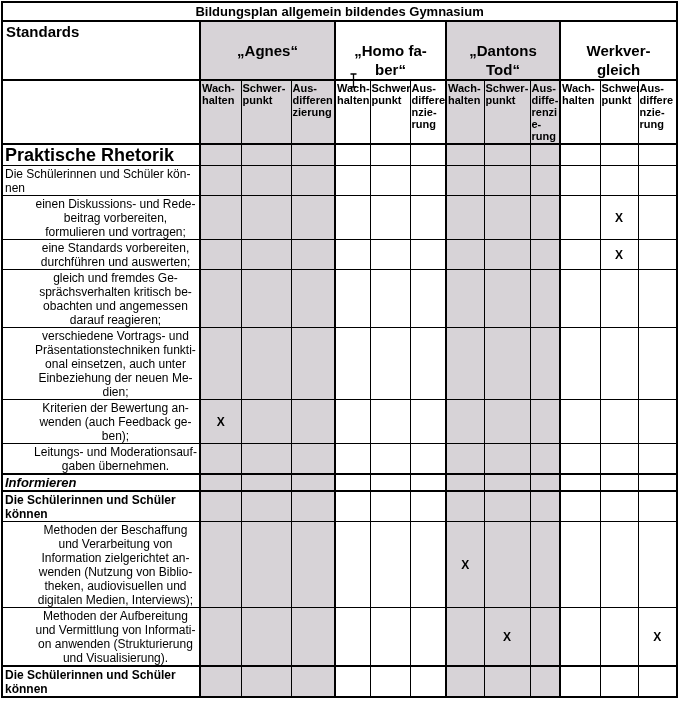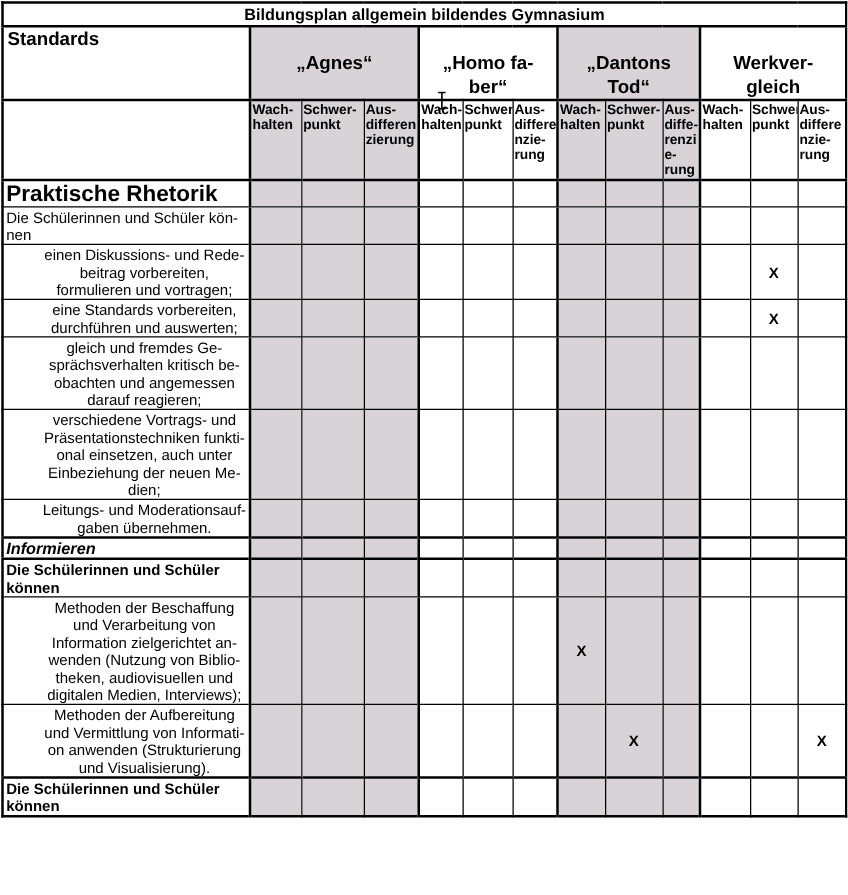--- a/index.html
+++ b/index.html
@@ -271,20 +271,37 @@
           <td class="mark-cell"></td>
           <td class="mark-cell"></td>
           <td class="mark-cell shaded group-start"></td>
           <td class="mark-cell shaded"></td>
           <td class="mark-cell shaded"></td>
           <td class="mark-cell group-start"></td>
           <td class="mark-cell"></td>
           <td class="mark-cell"></td>
         </tr>
         <tr>
+          <td class="label-cell  indent">Kriterien der Bewertung an-
+wenden (auch Feedback ge-
+ben);</td>
+          <td class="mark-cell shaded group-start">X</td>
+          <td class="mark-cell shaded"></td>
+          <td class="mark-cell shaded"></td>
+          <td class="mark-cell group-start"></td>
+          <td class="mark-cell"></td>
+          <td class="mark-cell"></td>
+          <td class="mark-cell shaded group-start"></td>
+          <td class="mark-cell shaded"></td>
+          <td class="mark-cell shaded"></td>
+          <td class="mark-cell group-start"></td>
+          <td class="mark-cell"></td>
+          <td class="mark-cell"></td>
+        </tr>
+        <tr>
           <td class="label-cell  indent">Leitungs- und Moderationsauf-
 gaben übernehmen.</td>
           <td class="mark-cell shaded group-start"></td>
           <td class="mark-cell shaded"></td>
           <td class="mark-cell shaded"></td>
           <td class="mark-cell group-start"></td>
           <td class="mark-cell"></td>
           <td class="mark-cell"></td>
           <td class="mark-cell shaded group-start"></td>
           <td class="mark-cell shaded"></td>

